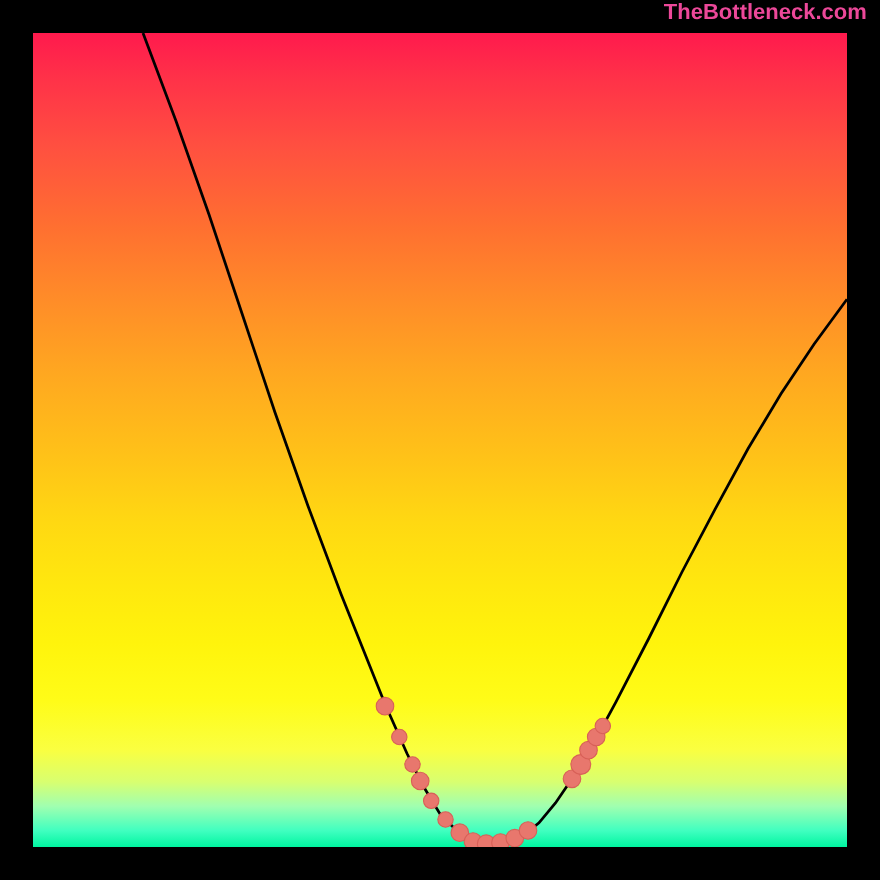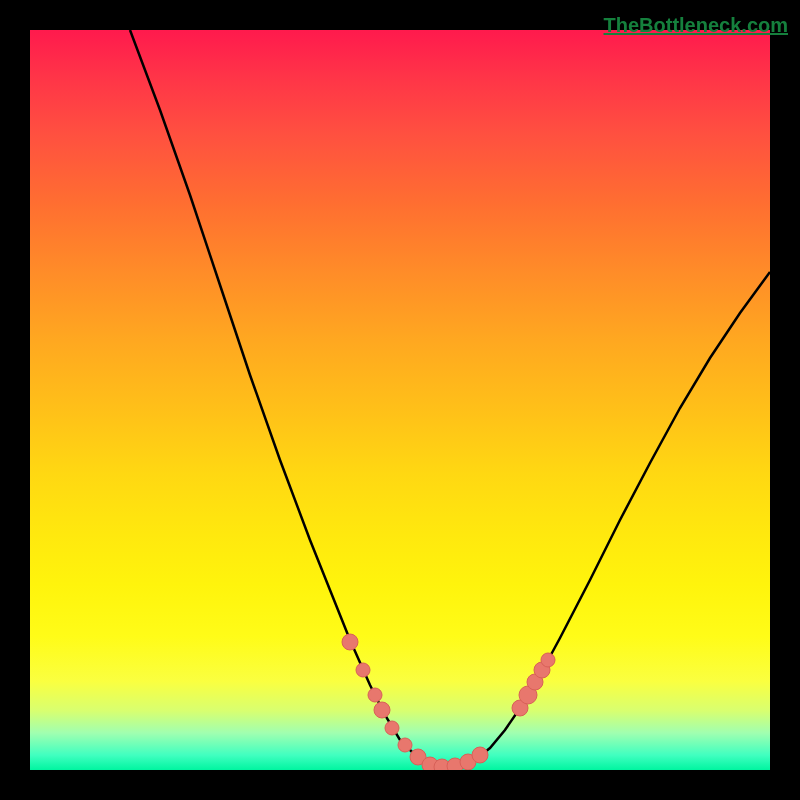--- a/index.html
+++ b/index.html
@@ -40,28 +40,27 @@
       #fffc18 82%,
       #faff40 88%,
       #d8ff70 92%,
       #a0ffb0 95%,
       #40ffc0 98%,
       #00f5a0 100%
     );
   }
   .watermark {
     position: absolute;
-    top: 14px;
+    top: 0;
     right: 12px;
-    color: #15803d;
+    color: #ec4899;
     font-size: 20px;
     font-weight: bold;
     z-index: 10;
     font-family: Arial, sans-serif;
-    text-decoration: underline;
   }
   svg.curve {
     position: absolute;
     top: 0;
     left: 0;
     width: 740px;
     height: 740px;
   }
   .marker {
     fill: #e8776d;

